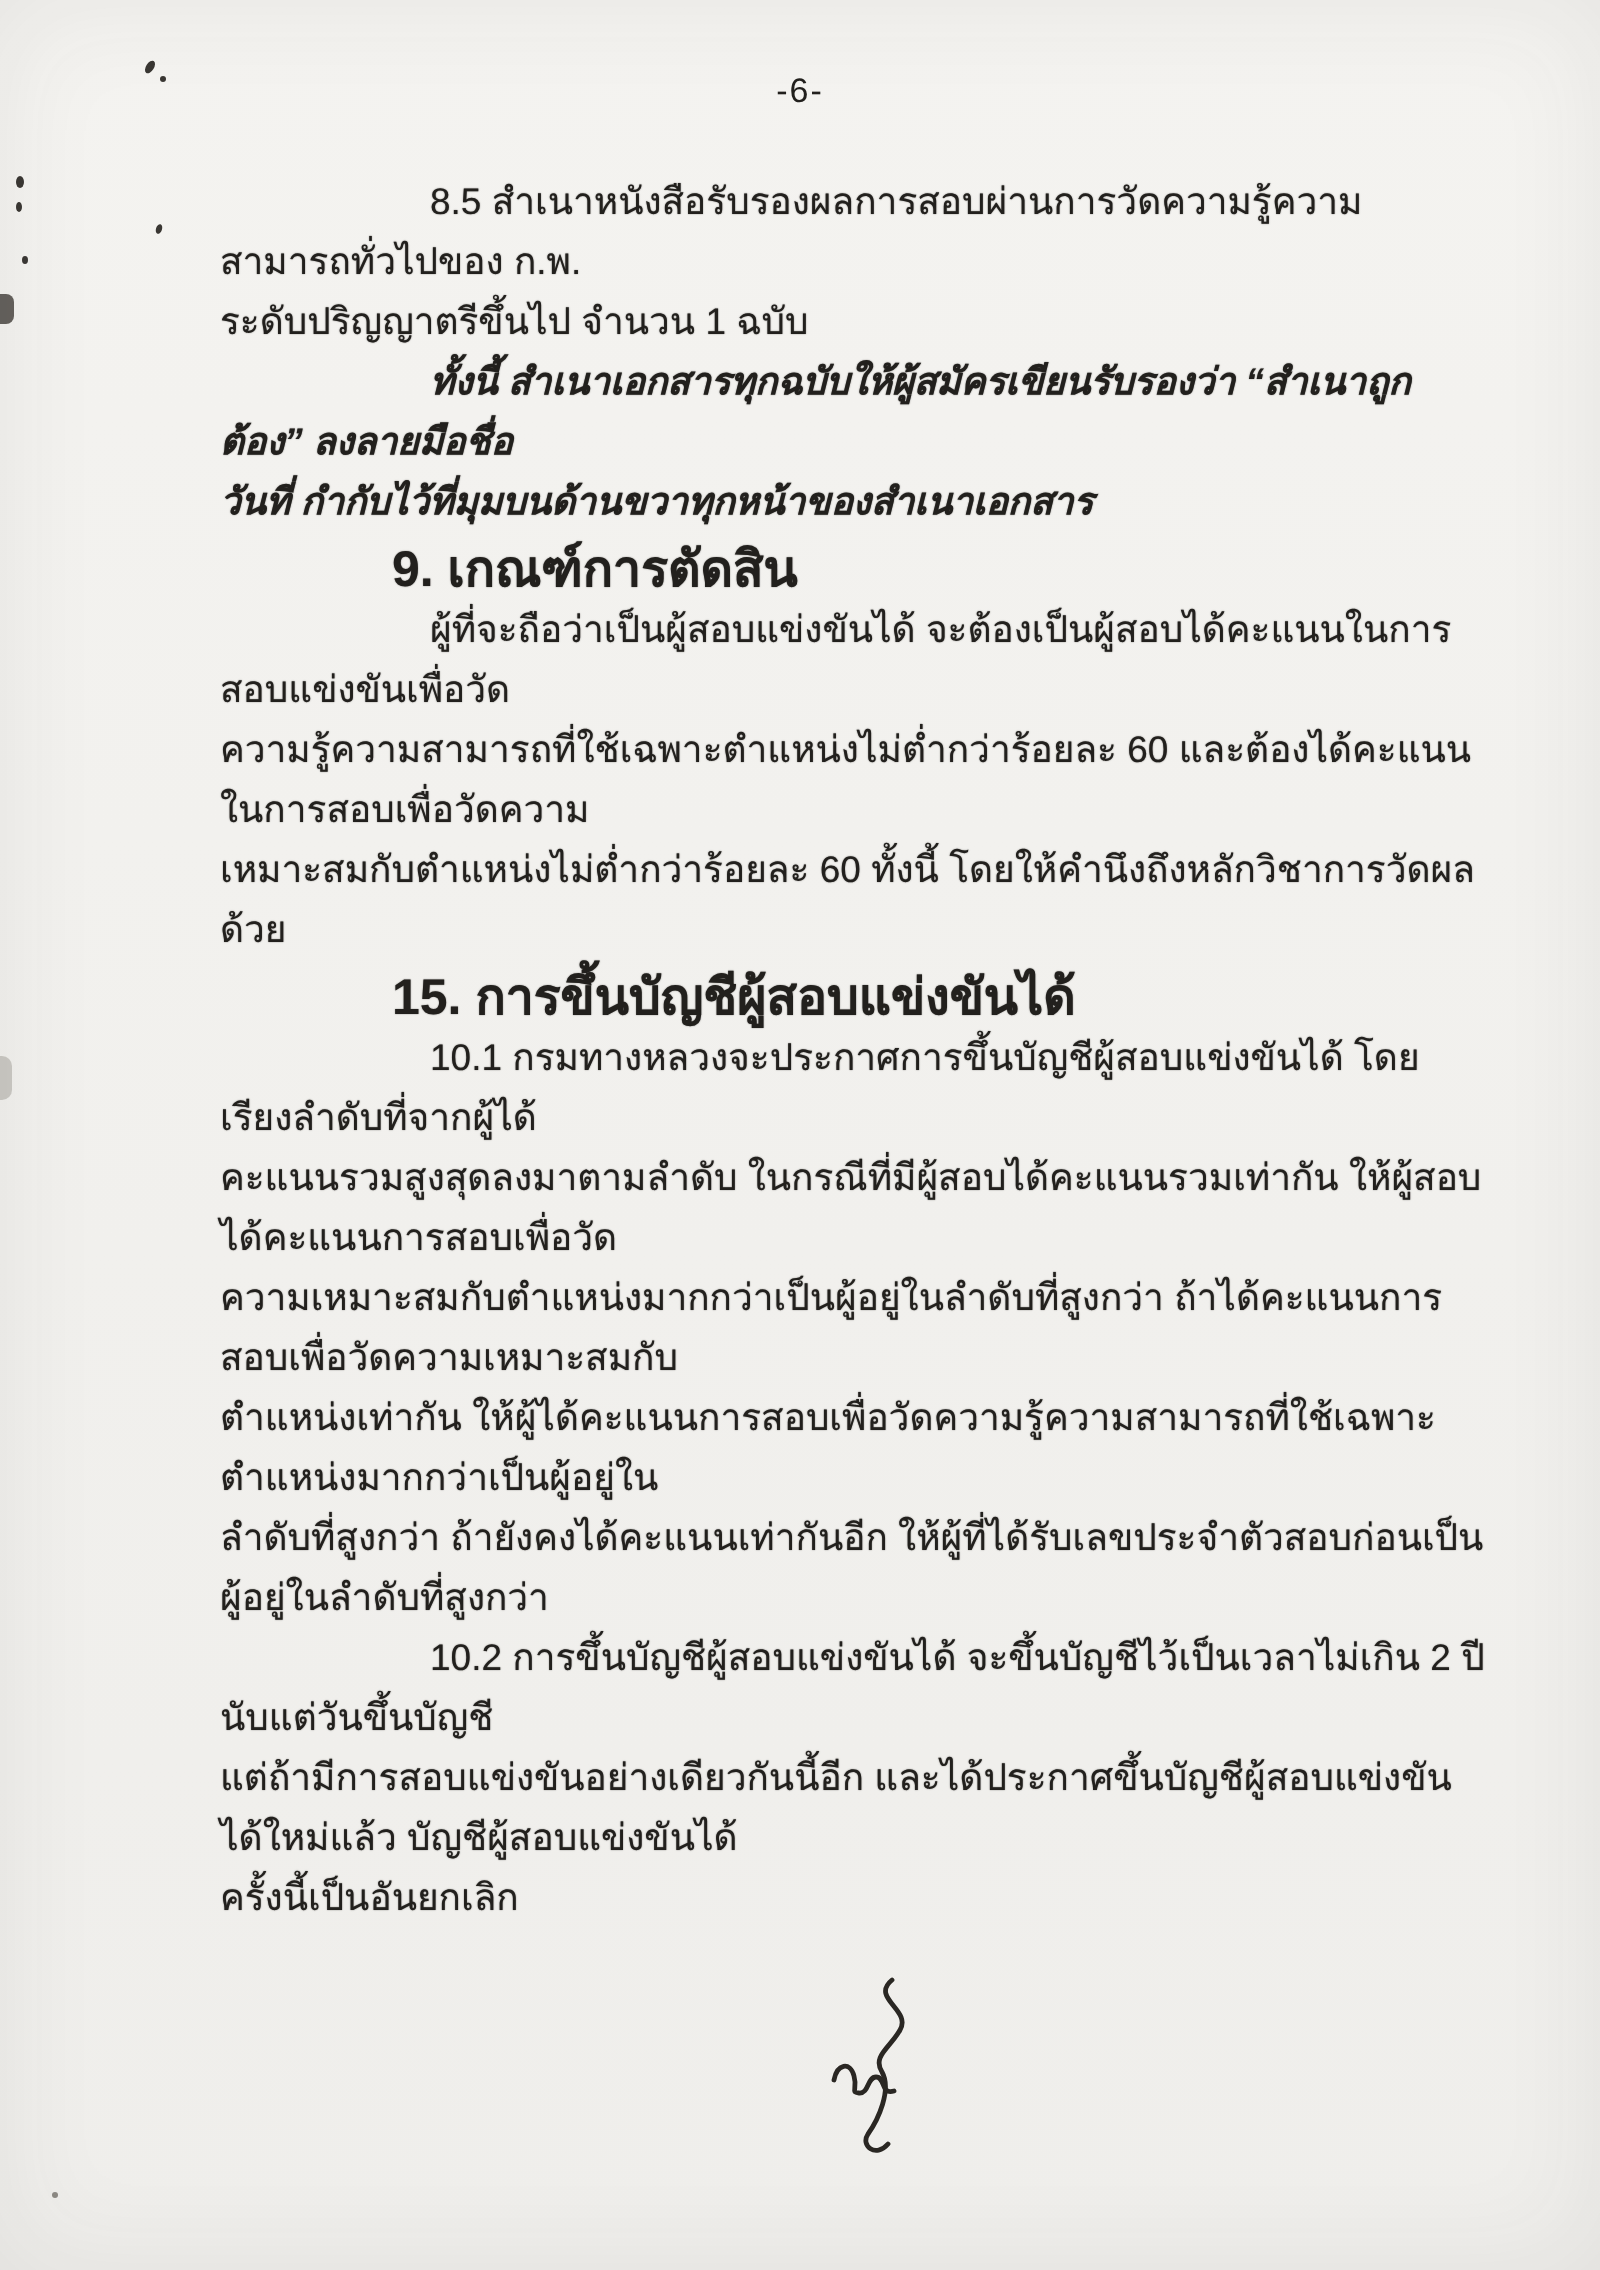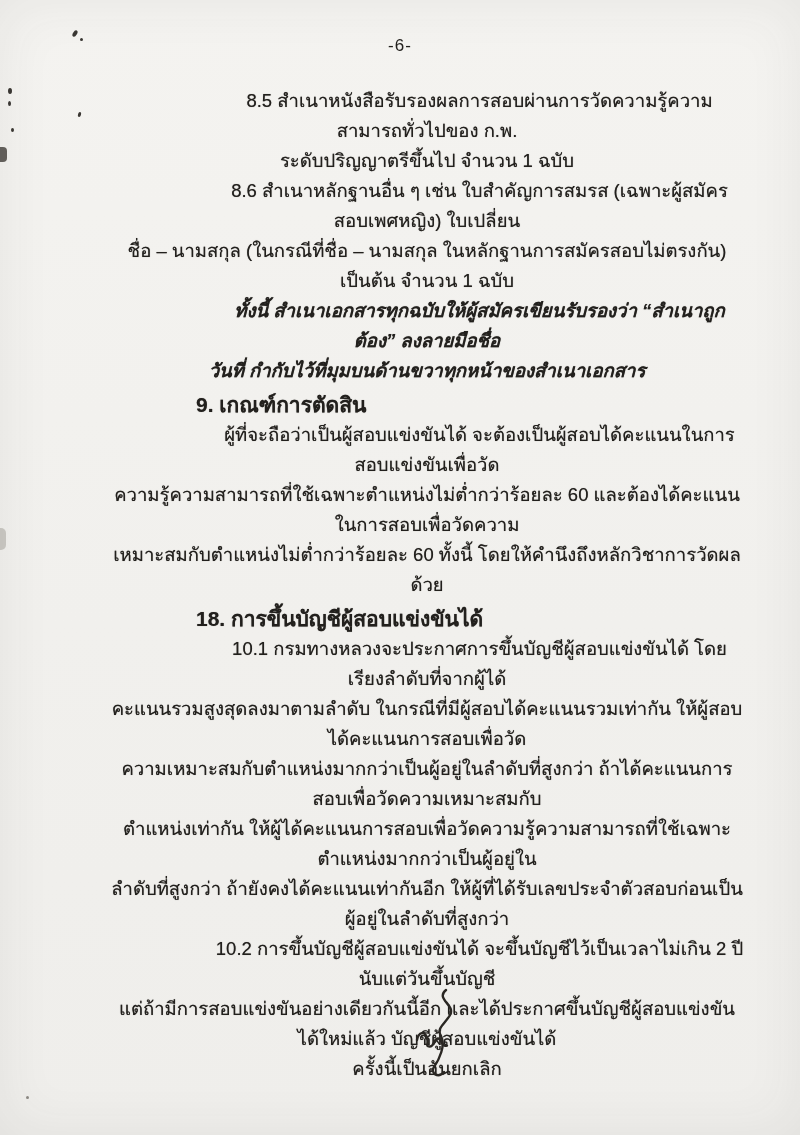--- a/index.html
+++ b/index.html
@@ -37,26 +37,25 @@
     margin: 30px 58px 0 110px; 
     width: 634px;
     font-size: 18.5px;
     line-height: 30px;
     text-shadow: 0 0 0.7px rgba(30,28,25,0.65); 
   }
   .para {
     margin: 0;
     white-space: pre-line;      
     text-indent: 105px;         
-    text-align: center;
   }
   .para.bold { font-weight: bold; font-style: italic; }
   .heading {
     margin: 4px 0 0 0;
-    font-size: 21px;
+    font-size: 25px;
     line-height: 30px;
     font-weight: bold;
     text-indent: 86px;
     white-space: pre-line;
   }
   .signature-svg {
     position: absolute;
     left: 408px;
     top: 988px;
     width: 70px;
@@ -97,31 +96,29 @@
   <span class="artifact a6"></span>
   <span class="edge-smudge-dark"></span>
   <span class="edge-smudge-light"></span>
   <span class="dot-faint"></span>
 
   <div class="page-number">-6-</div>
 
   <article class="doc-body">
     <p class="para">8.5 สำเนาหนังสือรับรองผลการสอบผ่านการวัดความรู้ความสามารถทั่วไปของ ก.พ.
 ระดับปริญญาตรีขึ้นไป จำนวน 1 ฉบับ</p>
-    <p class="para">8.6 สำเนาหลักฐานอื่น ๆ เช่น ใบสำคัญการสมรส (เฉพาะผู้สมัครสอบเพศหญิง) ใบเปลี่ยน
-ชื่อ – นามสกุล (ในกรณีที่ชื่อ – นามสกุล ในหลักฐานการสมัครสอบไม่ตรงกัน) เป็นต้น จำนวน 1 ฉบับ</p>
     <p class="para bold">ทั้งนี้ สำเนาเอกสารทุกฉบับให้ผู้สมัครเขียนรับรองว่า “สำเนาถูกต้อง” ลงลายมือชื่อ
 วันที่ กำกับไว้ที่มุมบนด้านขวาทุกหน้าของสำเนาเอกสาร</p>
 
     <p class="heading">9.  เกณฑ์การตัดสิน</p>
     <p class="para">ผู้ที่จะถือว่าเป็นผู้สอบแข่งขันได้ จะต้องเป็นผู้สอบได้คะแนนในการสอบแข่งขันเพื่อวัด
 ความรู้ความสามารถที่ใช้เฉพาะตำแหน่งไม่ต่ำกว่าร้อยละ 60 และต้องได้คะแนนในการสอบเพื่อวัดความ
 เหมาะสมกับตำแหน่งไม่ต่ำกว่าร้อยละ 60 ทั้งนี้ โดยให้คำนึงถึงหลักวิชาการวัดผลด้วย</p>
 
-    <p class="heading">18.  การขึ้นบัญชีผู้สอบแข่งขันได้</p>
+    <p class="heading">15.  การขึ้นบัญชีผู้สอบแข่งขันได้</p>
     <p class="para">10.1  กรมทางหลวงจะประกาศการขึ้นบัญชีผู้สอบแข่งขันได้ โดยเรียงลำดับที่จากผู้ได้
 คะแนนรวมสูงสุดลงมาตามลำดับ ในกรณีที่มีผู้สอบได้คะแนนรวมเท่ากัน ให้ผู้สอบได้คะแนนการสอบเพื่อวัด
 ความเหมาะสมกับตำแหน่งมากกว่าเป็นผู้อยู่ในลำดับที่สูงกว่า ถ้าได้คะแนนการสอบเพื่อวัดความเหมาะสมกับ
 ตำแหน่งเท่ากัน ให้ผู้ได้คะแนนการสอบเพื่อวัดความรู้ความสามารถที่ใช้เฉพาะตำแหน่งมากกว่าเป็นผู้อยู่ใน
 ลำดับที่สูงกว่า ถ้ายังคงได้คะแนนเท่ากันอีก ให้ผู้ที่ได้รับเลขประจำตัวสอบก่อนเป็นผู้อยู่ในลำดับที่สูงกว่า</p>
     <p class="para">10.2  การขึ้นบัญชีผู้สอบแข่งขันได้ จะขึ้นบัญชีไว้เป็นเวลาไม่เกิน 2 ปี นับแต่วันขึ้นบัญชี
 แต่ถ้ามีการสอบแข่งขันอย่างเดียวกันนี้อีก และได้ประกาศขึ้นบัญชีผู้สอบแข่งขันได้ใหม่แล้ว บัญชีผู้สอบแข่งขันได้
 ครั้งนี้เป็นอันยกเลิก</p>
 
   </article>

